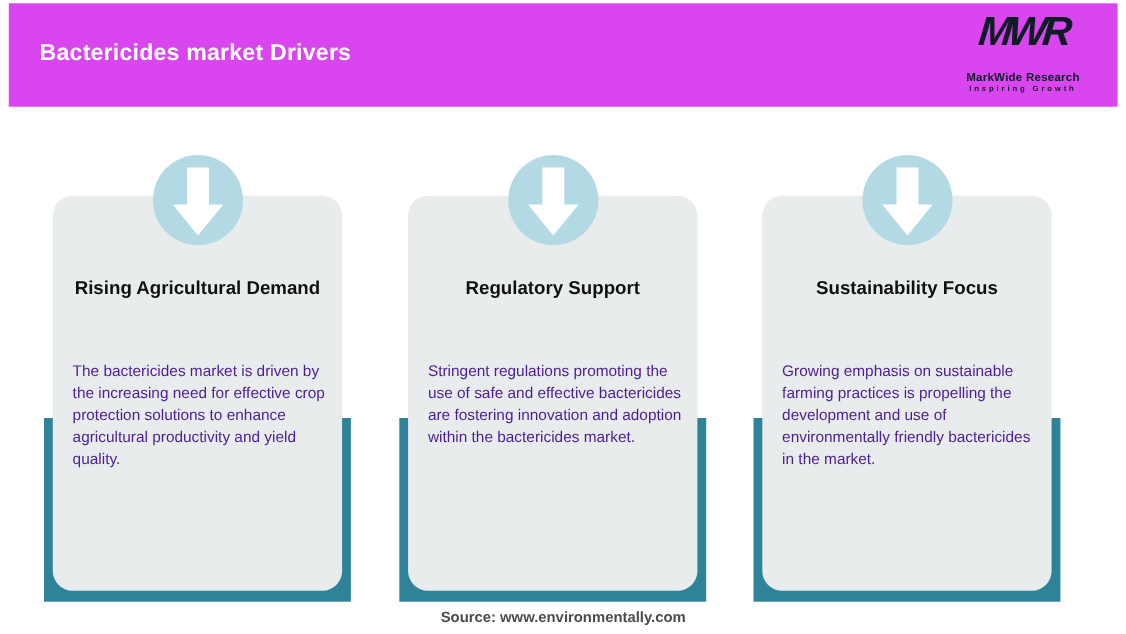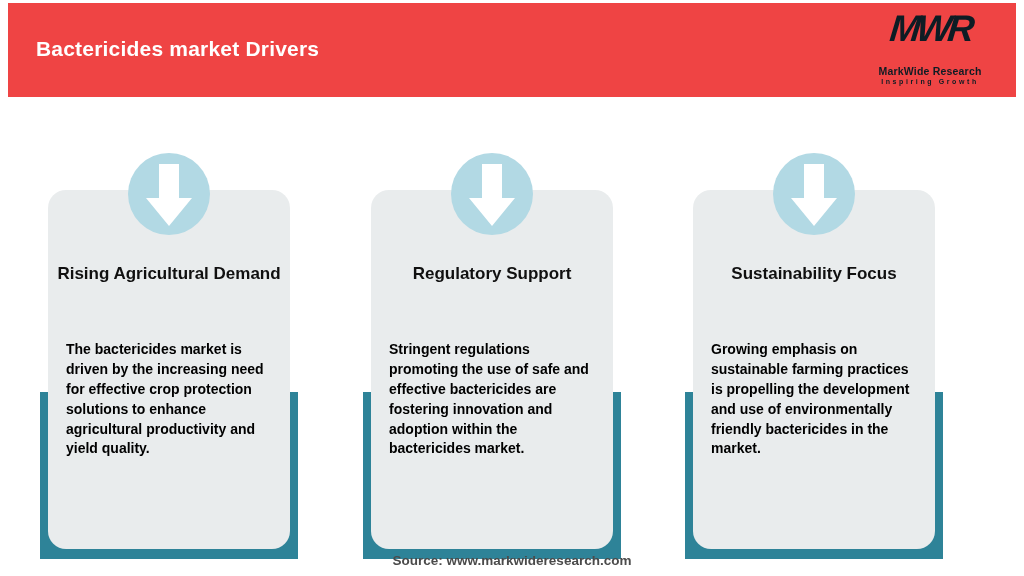--- a/index.html
+++ b/index.html
@@ -11,21 +11,21 @@
     height: 576px;
     background: #ffffff;
     overflow: hidden;
   }
 
   
   .header {
     position: absolute;
     left: 8px; top: 3px;
     width: 1008px; height: 94px;
-    background: #ef4444;
+    background: #d946ef;
   }
   .header-title {
     position: absolute;
     left: 28px; top: 50%;
     transform: translateY(-56%);
     color: #ffffff;
     font-size: 21px;
     font-weight: bold;
     letter-spacing: 0.2px;
   }
@@ -56,22 +56,22 @@
   .logo-tagline {
     font-size: 7px;
     font-weight: bold;
     letter-spacing: 2.6px;
     margin-top: 1px;
   }
 
   
   .card-wrap {
     position: absolute;
-    top: 190px;
-    width: 242px;
+    top: 178px;
+    width: 263px;
     height: 359px;
   }
   .card-wrap.c1 { left: 48px; }
   .card-wrap.c2 { left: 371px; }
   .card-wrap.c3 { left: 693px; }
 
   .card-backdrop {
     position: absolute;
     left: -8px; right: -8px;
     top: 202px; bottom: -10px;
@@ -106,23 +106,22 @@
     font-size: 17px;
     font-weight: bold;
     color: #101010;
     z-index: 3;
   }
   .card-body {
     position: absolute;
     top: 150px; left: 18px; right: 12px;
     font-size: 14px;
     line-height: 1.42;
-    color: #000000;
+    color: #4c1d95;
     z-index: 3;
-    font-weight: bold;
   }
 
   
   .source-line {
     position: absolute;
     left: 0; top: 553px;
     width: 1024px;
     text-align: center;
     font-size: 13.5px;
     font-weight: bold;
@@ -178,15 +177,15 @@
     <div class="card"></div>
     <div class="card-circle">
       <svg width="46" height="62" viewBox="0 0 46 62" aria-hidden="true">
         <path d="M13 0 h20 v34 h13 L23 62 L0 34 h13 Z" fill="#ffffff"></path>
       </svg>
     </div>
     <div class="card-title">Regulatory Support</div>
     <div class="card-body">Stringent regulations promoting the use of safe and effective bactericides are fostering innovation and adoption within the bactericides market.</div>
   </div>
 
-  <div class="source-line">Source: www.markwideresearch.com</div>
+  <div class="source-line">Source: www.environmentally.com</div>
 
 </div>
 
 </body></html>

